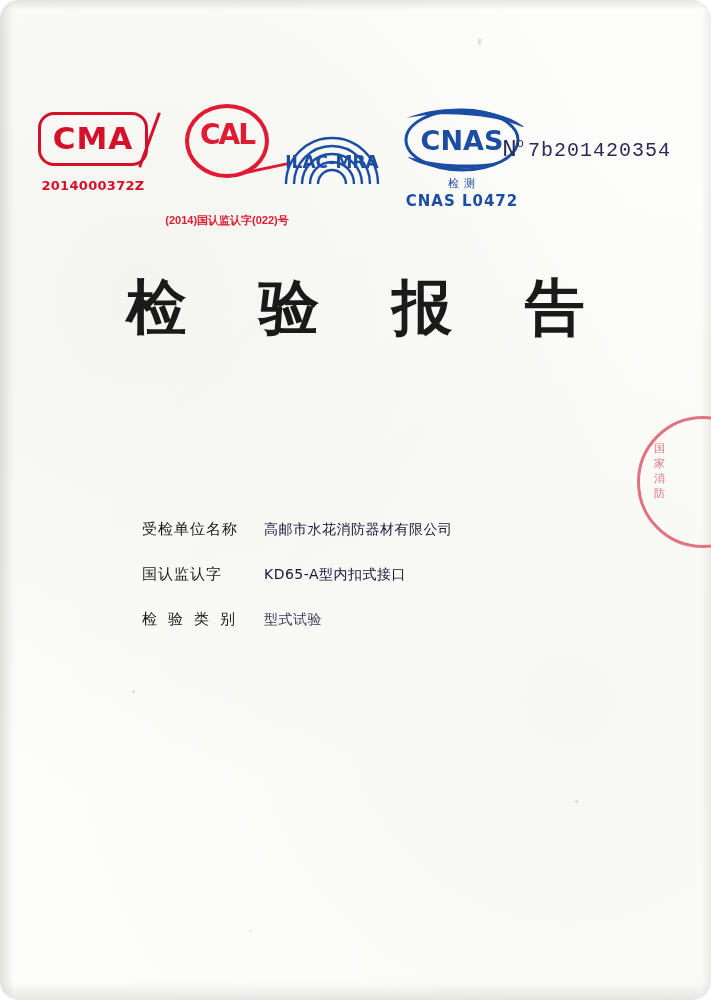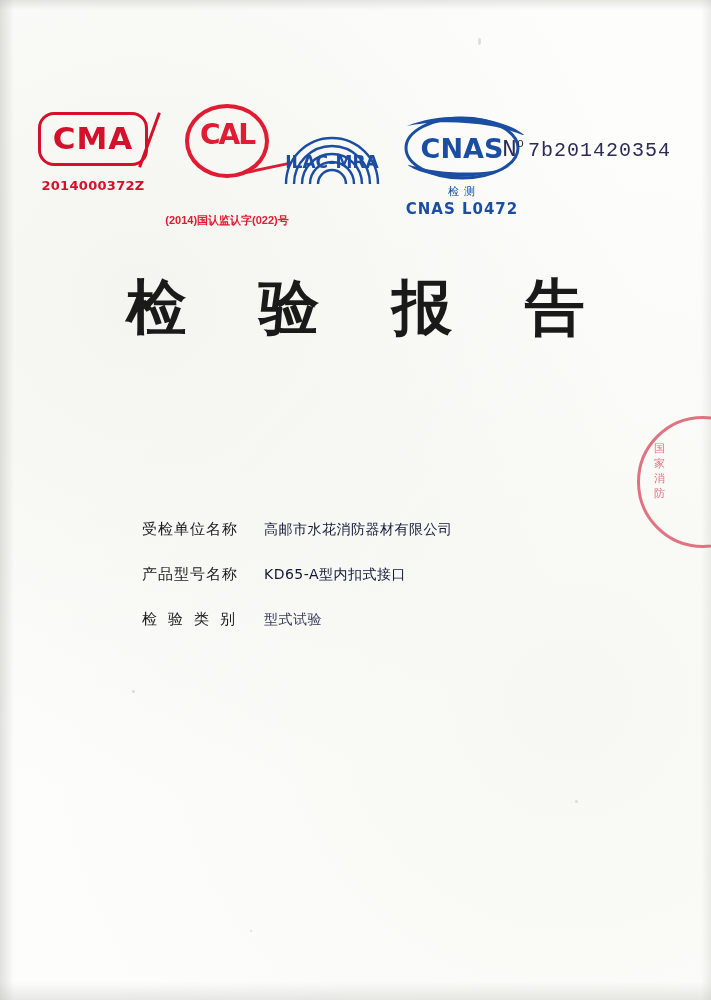--- a/index.html
+++ b/index.html
@@ -19,20 +19,21 @@
   .page {
     position: absolute;
     left: 0; top: 0;
     width: 711px;
     height: 1000px;
     background: #fdfdfb;
     background-image:
       radial-gradient(circle at 20% 30%, rgba(240,240,235,0.7) 0%, rgba(255,255,255,0) 55%),
       radial-gradient(circle at 80% 70%, rgba(243,243,238,0.6) 0%, rgba(255,255,255,0) 60%);
     overflow: hidden;
+    border-radius: 19px;
   }
   .edge-shadow-left {
     position: absolute;
     left: 0; top: 0; bottom: 0;
     width: 14px;
     background: linear-gradient(to right, rgba(170,170,165,0.35), rgba(255,255,255,0));
   }
   .edge-shadow-top {
     position: absolute;
     left: 0; right: 0; top: 0;
@@ -153,21 +154,21 @@
     width: 120px;
     text-align: center;
     color: #1b4ea2;
   }
   .ilac-svg { display:block; margin: 0 auto; }
 
   
   .cnas {
     position: absolute;
     left: 382px;
-    top: 16px;
+    top: 8px;
     width: 160px;
     text-align: center;
     color: #1b4ea2;
   }
   .cnas-sub {
     font-size: 11px;
     margin-top: -6px;
     letter-spacing: 1px;
   }
   .cnas-code {
@@ -358,21 +359,21 @@
   <div class="seal">
     <div class="seal-text">国家消防</div>
   </div>
 
   <div class="fields">
     <div class="field-row">
       <div class="field-label">受检单位名称</div>
       <div class="field-value">高邮市水花消防器材有限公司</div>
     </div>
     <div class="field-row">
-      <div class="field-label">产品型号名称</div>
+      <div class="field-label">国认监认字</div>
       <div class="field-value">KD65-A型内扣式接口</div>
     </div>
     <div class="field-row">
       <div class="field-label">检 验 类 别</div>
       <div class="field-value light">型式试验</div>
     </div>
   </div>
 
 
 </div>

